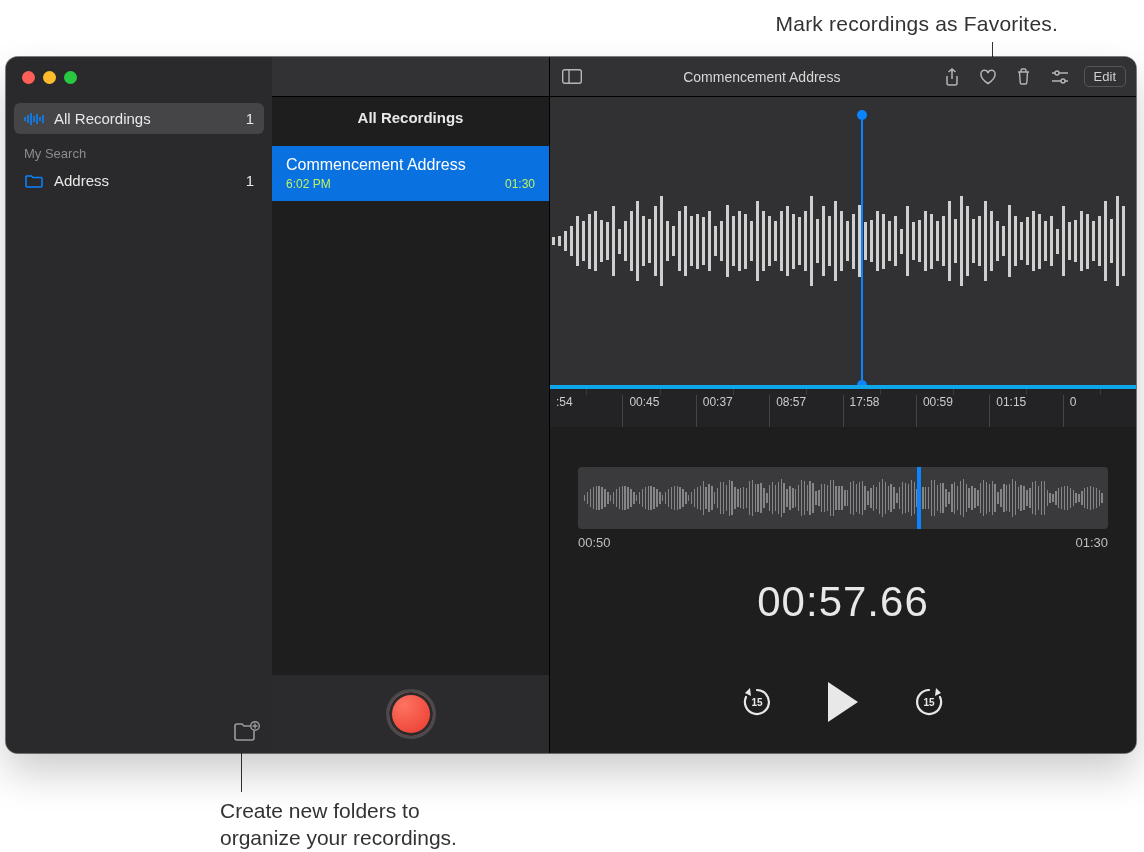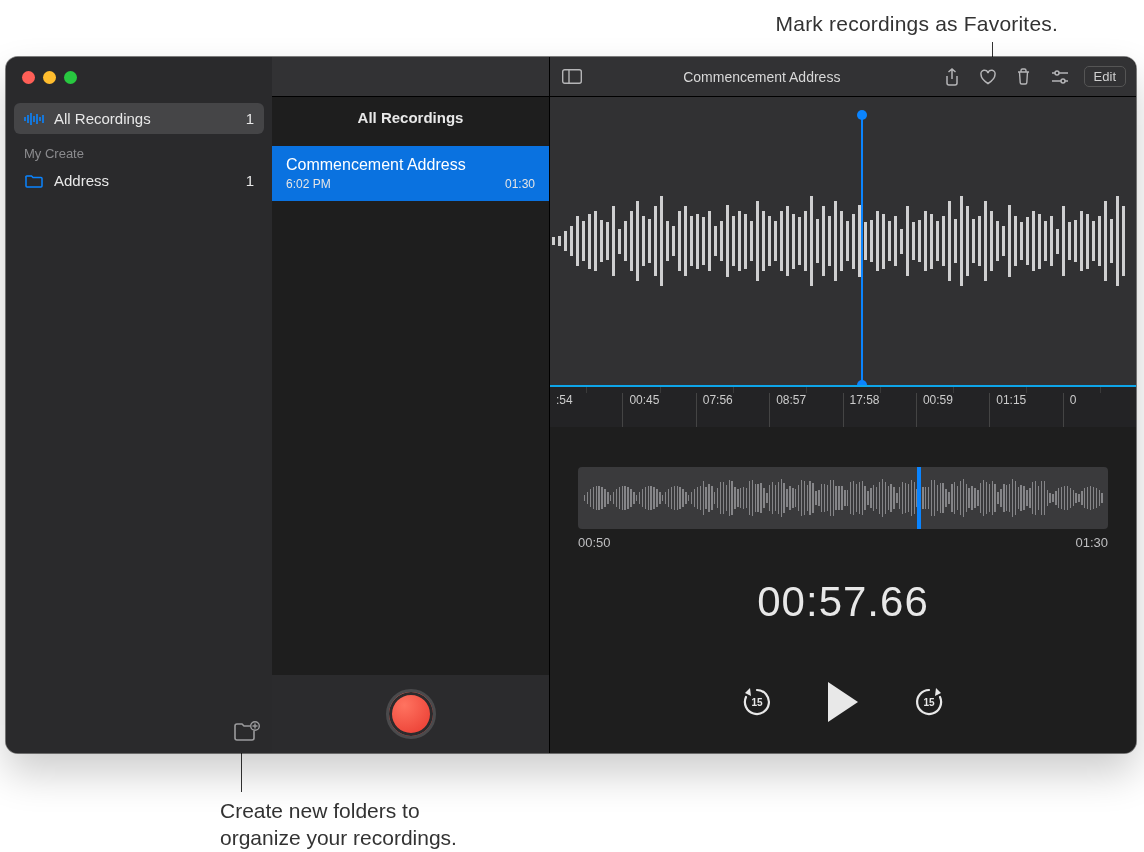--- a/index.html
+++ b/index.html
@@ -129,21 +129,21 @@
   }
   .rec-list { margin-top: 10px; flex: 1; }
   .rec-item {
     background: #0a72e0;
     color: #fff;
     padding: 10px 14px 10px 14px;
   }
   .rec-title { font-size: 16px; font-weight: 500; }
   .rec-sub {
     display: flex; justify-content: space-between;
-    font-size: 12px; color: #e5e5e5; margin-top: 3px;
+    font-size: 12px; color: #bef264; margin-top: 3px;
   }
   .record-bar {
     height: 78px;
     background: #2b2b2d;
     display: flex; align-items: center; justify-content: center;
   }
   .record-btn {
     width: 50px; height: 50px; border-radius: 50%;
     background: radial-gradient(circle at 35% 30%, #ff7360, #e6332a);
     border: 3px solid #4a4a4c;
@@ -192,21 +192,21 @@
   }
   .playhead::before, .playhead::after {
     content: ""; position: absolute; left: -4px;
     width: 10px; height: 10px; background: #0a84ff; border-radius: 50%;
   }
   .playhead::before { top: -5px; }
   .playhead::after { bottom: -5px; }
   .time-ruler {
     position: absolute; left: 0; right: 0; bottom: 0;
     height: 42px; background: #232325;
-    border-top: 2px solid #0ea5e9;
+    border-top: 4px solid #0ea5e9;
     display: flex; 
     padding: 6px 0 0;
     color: #ccc; font-size: 12px;
   }
   .time-ruler div {
     flex: 1;
     border-left: 1px solid #444;
     padding-left: 6px;
     height: 100%;
     position: relative;
@@ -300,21 +300,21 @@
                 <line x1="10" y1="4" x2="10" y2="10"></line>
                 <line x1="13" y1="2" x2="13" y2="12"></line>
                 <line x1="16" y1="5" x2="16" y2="9"></line>
                 <line x1="19" y1="3" x2="19" y2="11"></line>
               </g>
             </svg>
         </span>
         <span>All Recordings</span>
         <span class="side-count">1</span>
       </div>
-      <div class="side-header">My Create</div>
+      <div class="side-header">My Search</div>
       <div class="side-item">
         <span class="side-icon folder-ic">
           <svg width="18" height="14" viewBox="0 0 18 14">
               <path fill="none" stroke="#0a84ff" stroke-width="1.5" d="M1 3.5V12a1 1 0 0 0 1 1h14a1 1 0 0 0 1-1V4.5a1 1 0 0 0-1-1H8L6.5 2H2a1 1 0 0 0-1 1.5z"></path>
             </svg>
         </span>
         <span>Address</span>
         <span class="side-count">1</span>
       </div>
     </div>
@@ -483,21 +483,21 @@
             <span style="height: 80px;"></span>
             <span style="height: 44px;"></span>
             <span style="height: 90px;"></span>
             <span style="height: 70px;"></span>
           </div>
       </div>
       <div class="playhead"></div>
       <div class="time-ruler" id="ruler">
           <div>:54</div>
           <div>00:45</div>
-          <div>07:56</div>
+          <div>00:37</div>
           <div>08:57</div>
           <div>17:58</div>
           <div>00:59</div>
           <div>01:15</div>
           <div>0</div>
         </div>
     </div>
 
     <div class="overview-wrap">
       <div class="overview">

